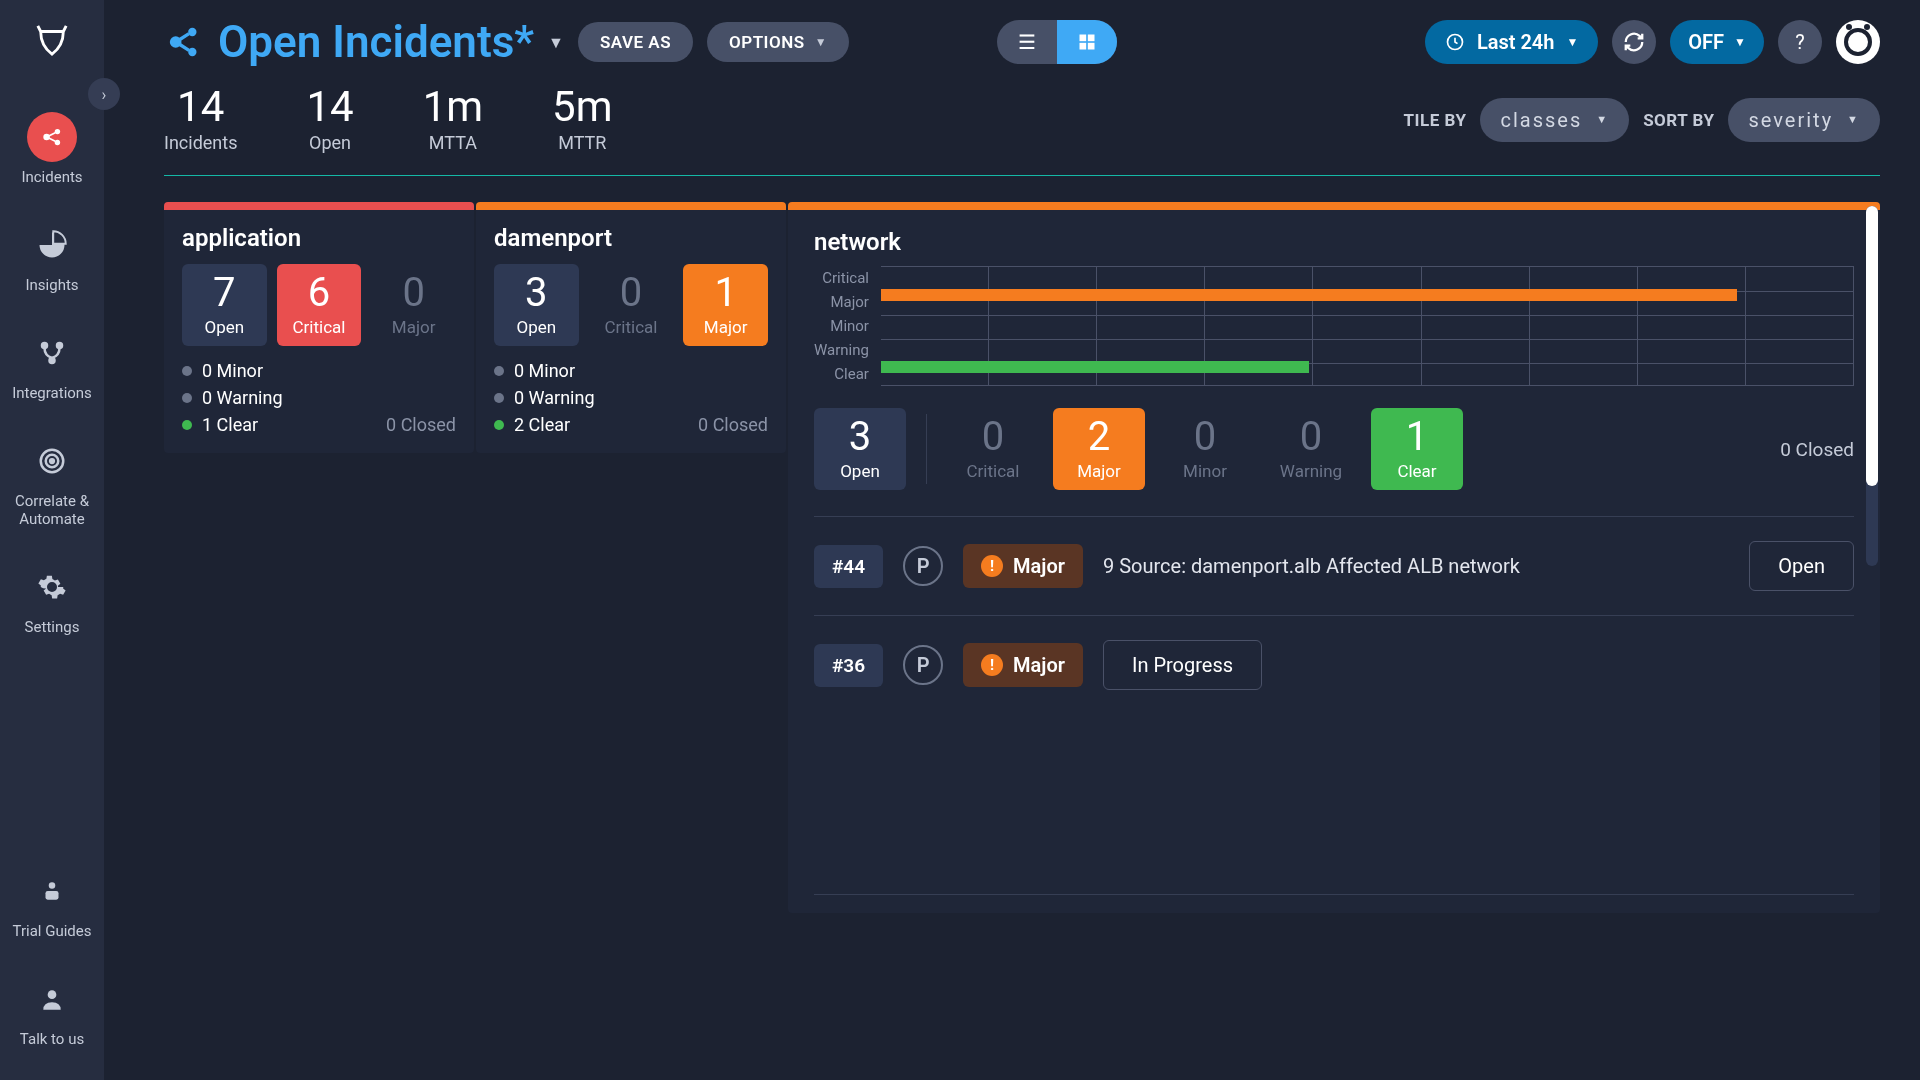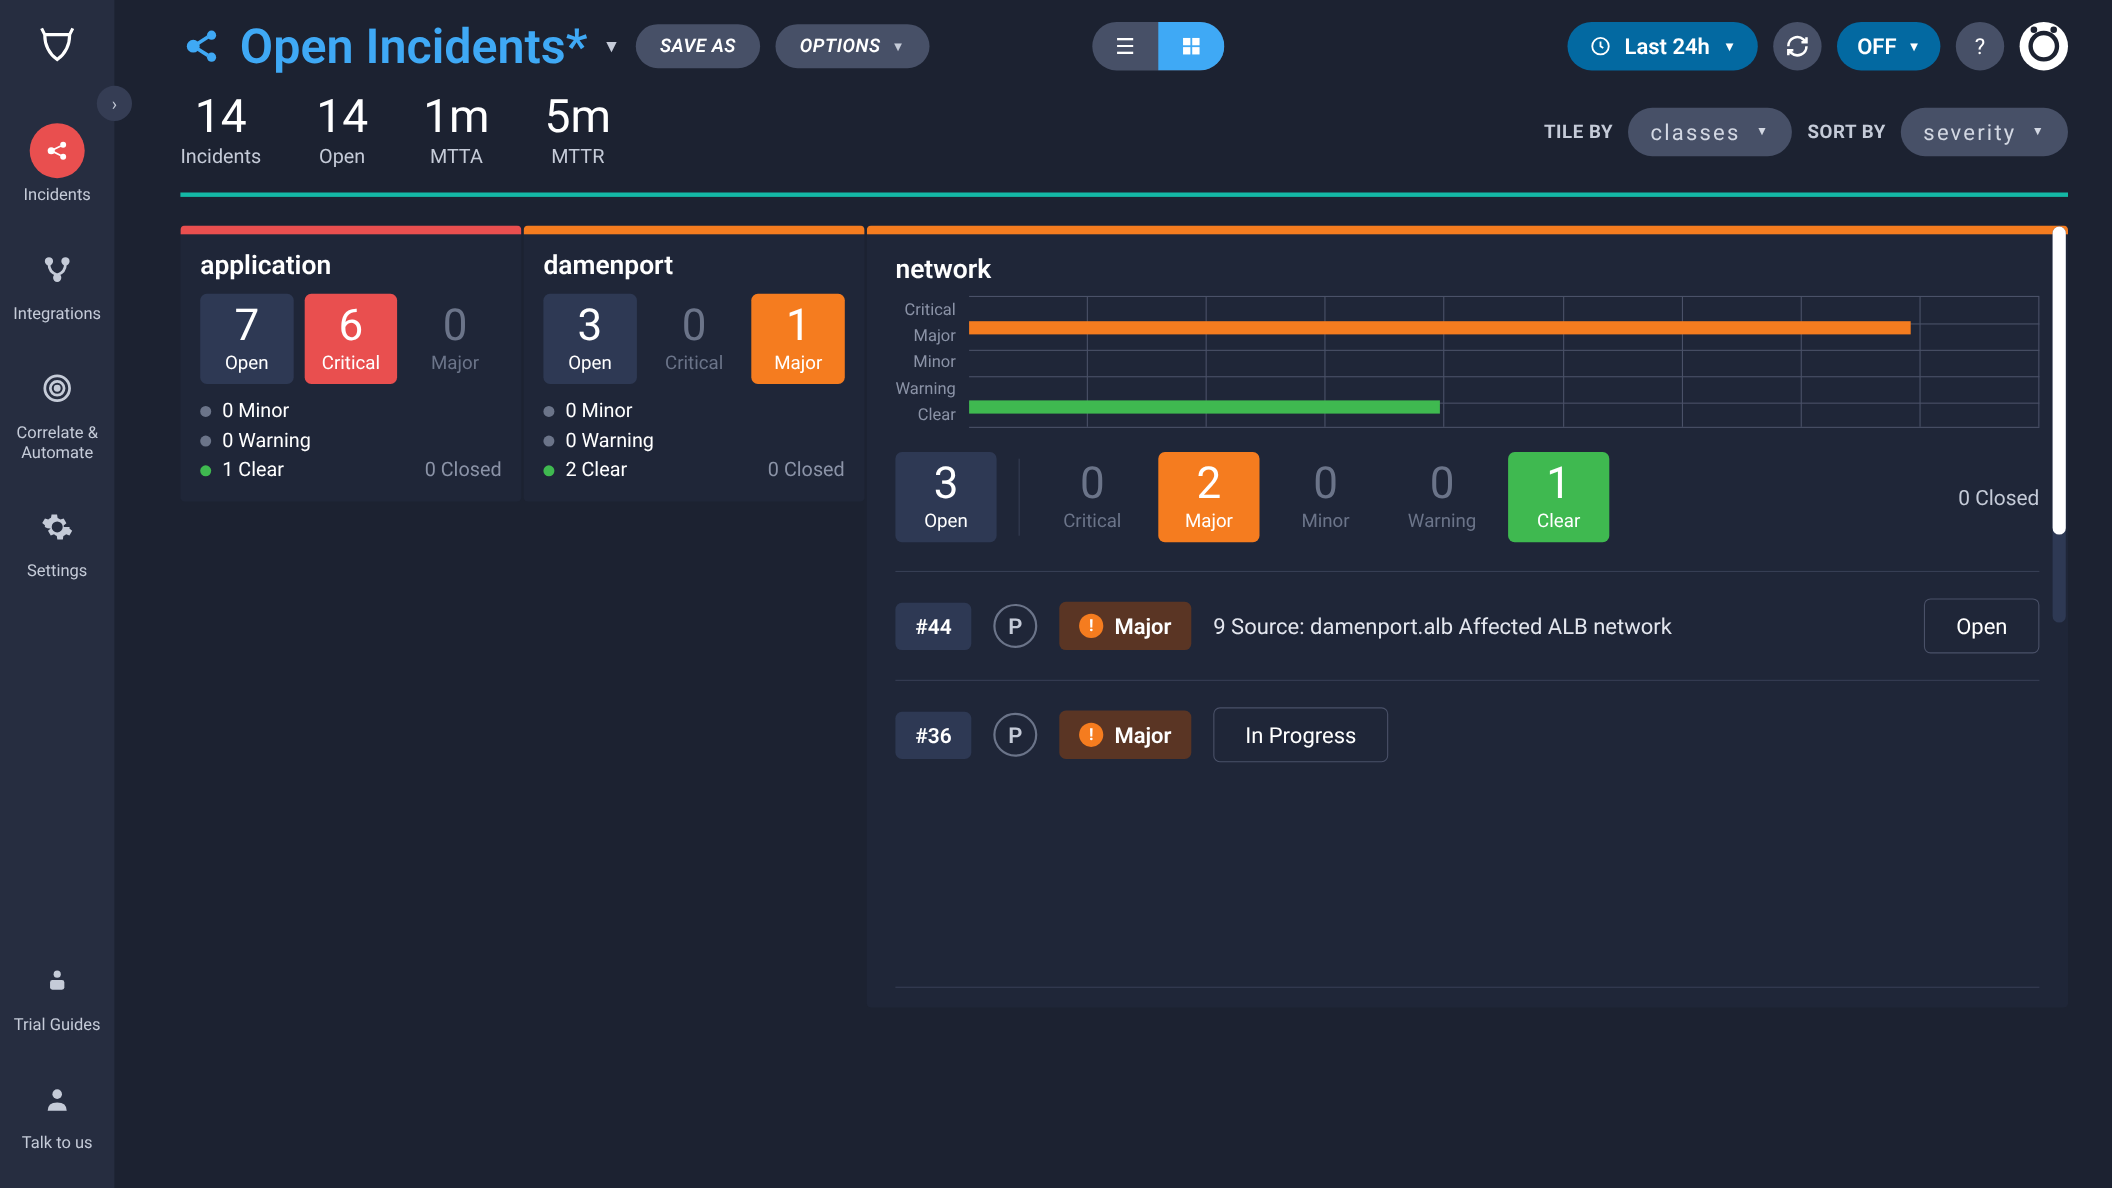--- a/index.html
+++ b/index.html
@@ -17,36 +17,36 @@
 
 
 .main { flex:1; display:flex; flex-direction:column; padding: 16px 40px 0 60px; }
 
 
 .header { display:flex; align-items:center; gap:14px; }
 .title-wrap { display:flex; align-items:center; gap:14px; cursor:pointer; }
 .title-icon { width:40px; height:40px; display:flex; align-items:center; justify-content:center; }
 .title-text { font-size:44px; font-weight:600; color:#3fa9f5; }
 .title-caret { color:#c5cbd8; font-size:16px; }
-.btn-pill { background:#475067; color:#fff; font-size:17px; font-weight:600; padding:10px 22px; border-radius:26px; cursor:pointer; letter-spacing:0.5px; display:flex; align-items:center; gap:10px;font-style:italic; }
+.btn-pill { background:#475067; color:#fff; font-size:17px; font-weight:600; padding:10px 22px; border-radius:26px; cursor:pointer; letter-spacing:0.5px; display:flex; align-items:center; gap:10px; }
 .btn-pill .caret { font-size:12px; color:#c5cbd8; }
 .view-toggle { display:flex; background:#475067; border-radius:26px; overflow:hidden; }
 .view-toggle div { width:60px; height:44px; display:flex; align-items:center; justify-content:center; cursor:pointer; font-size:20px; }
 .view-toggle .active { background:#3fa9f5; }
 .header-right { margin-left:auto; display:flex; align-items:center; gap:14px; }
 .range-pill { background:#0369a1; border-radius:26px; padding:10px 20px; display:flex; align-items:center; gap:12px; cursor:pointer; font-size:20px; font-weight:600; }
 .icon-btn { width:44px; height:44px; border-radius:26px; background:#475067; display:flex; align-items:center; justify-content:center; cursor:pointer; font-size:20px; }
 .avatar { width:44px; height:44px; border-radius:50%; background:#fff; display:flex; align-items:center; justify-content:center; cursor:pointer; }
 .avatar-inner { width:28px; height:28px; border-radius:50%; border:4px solid #1c2231; position:relative; }
 .avatar-inner::before, .avatar-inner::after { content:''; position:absolute; background:#1c2231; border-radius:50%; }
 .avatar-inner::before { width:6px; height:6px; top:-8px; left:-2px; }
 .avatar-inner::after { width:6px; height:6px; top:-8px; right:-2px; }
 
 
-.metrics-row { display:flex; align-items:center; padding: 18px 0 22px 0; border-bottom:4px solid #14b8a6; }
+.metrics-row { display:flex; align-items:center; padding: 18px 0 22px 0; border-bottom:1px solid #14b8a6;gap:19px; }
 .metric { display:flex; flex-direction:column; align-items:center; margin-right:50px; }
 .metric .val { font-size:42px; font-weight:400; color:#fff; line-height:1; }
 .metric .lbl { font-size:18px; color:#c5cbd8; margin-top:4px; }
 .metrics-right { margin-left:auto; display:flex; align-items:center; gap:14px; }
 .sort-label { font-size:17px; font-weight:700; color:#c5cbd8; letter-spacing:0.5px; }
 .select-pill { background:#475067; border-radius:22px; padding:10px 20px; display:flex; align-items:center; gap:14px; cursor:pointer; font-size:20px; letter-spacing:2px; color:#d3d8e3; font-family: monospace; }
 
 
 .tiles { display:flex; gap:2px; padding-top:26px; align-items:flex-start; }
 .small-col { display:flex; flex-direction:column; gap:16px; }
@@ -122,20 +122,29 @@
           <circle cx="17" cy="7" r="2.5"></circle>
           <circle cx="17" cy="17" r="2.5"></circle>
           <line x1="9" y1="11" x2="15" y2="8" stroke="#fff" stroke-width="1.5"></line>
           <line x1="9" y1="13" x2="15" y2="16" stroke="#fff" stroke-width="1.5"></line>
         </svg>
     </div>
     <span>Incidents</span>
   </div>
   <div class="nav-item">
     <div class="nav-icon-plain">
+      <svg width="30" height="30" viewBox="0 0 24 24" fill="#c5cbd8">
+          <path d="M12 2 A10 10 0 1 1 2 12 L12 12 Z"></path>
+          <path d="M13 1 A10 10 0 0 1 23 11 L13 11 Z" fill="#262d40" stroke="#c5cbd8" stroke-width="1.5"></path>
+        </svg>
+    </div>
+    <span>Insights</span>
+  </div>
+  <div class="nav-item">
+    <div class="nav-icon-plain">
       <svg width="30" height="30" viewBox="0 0 24 24" fill="none" stroke="#c5cbd8" stroke-width="2">
           <circle cx="6" cy="6" r="2" fill="#c5cbd8"></circle>
           <circle cx="18" cy="6" r="2" fill="#c5cbd8"></circle>
           <circle cx="12" cy="18" r="2" fill="#c5cbd8"></circle>
           <path d="M6 8 Q6 14 12 16 M18 8 Q18 14 12 16"></path>
         </svg>
     </div>
     <span>Integrations</span>
   </div>
   <div class="nav-item">

